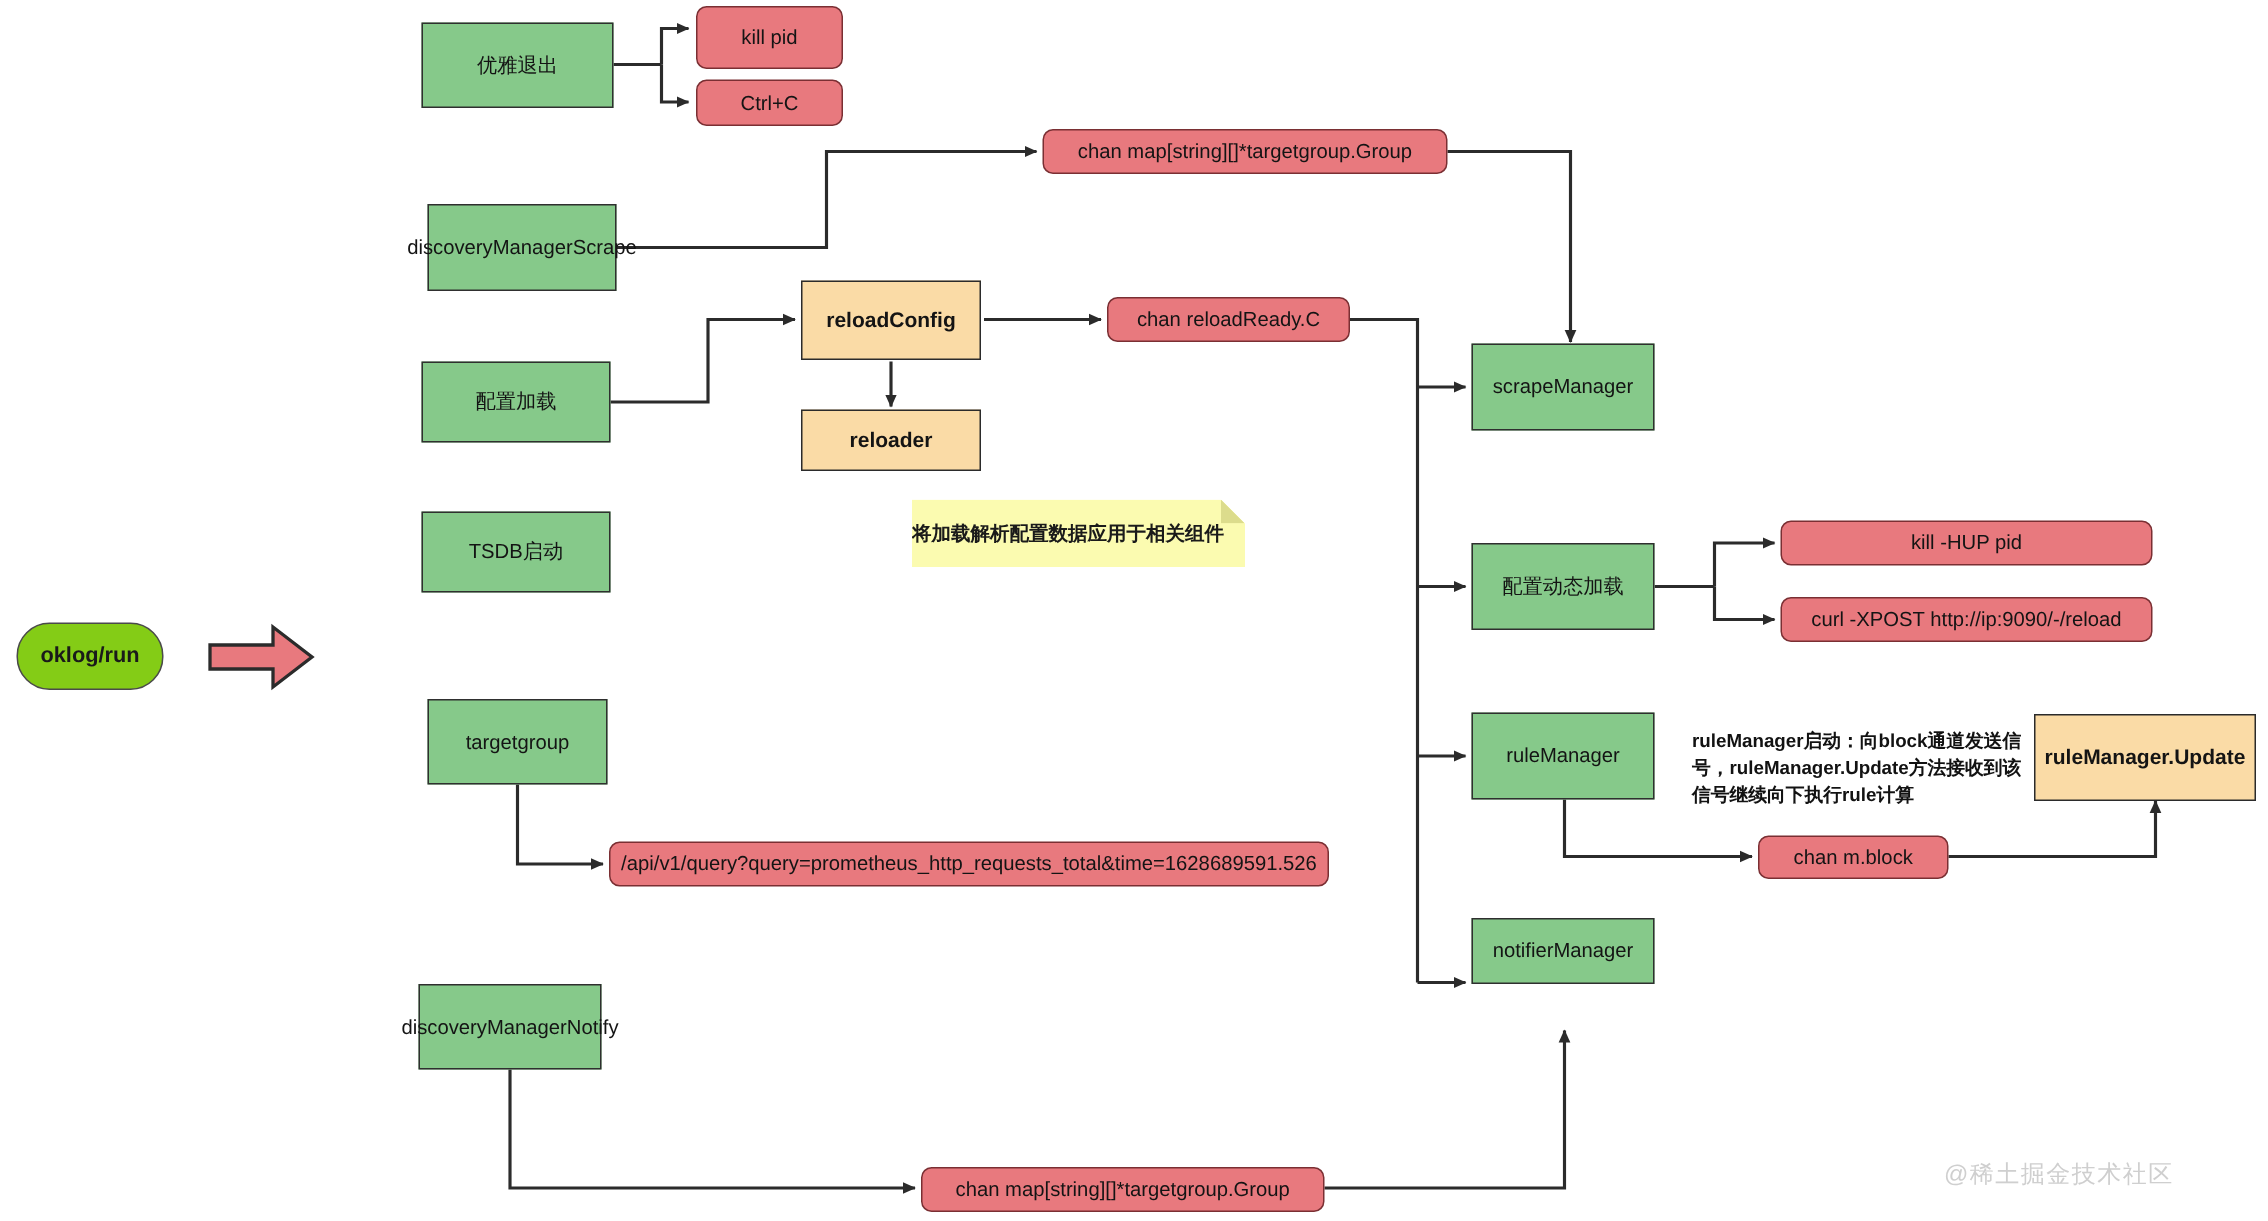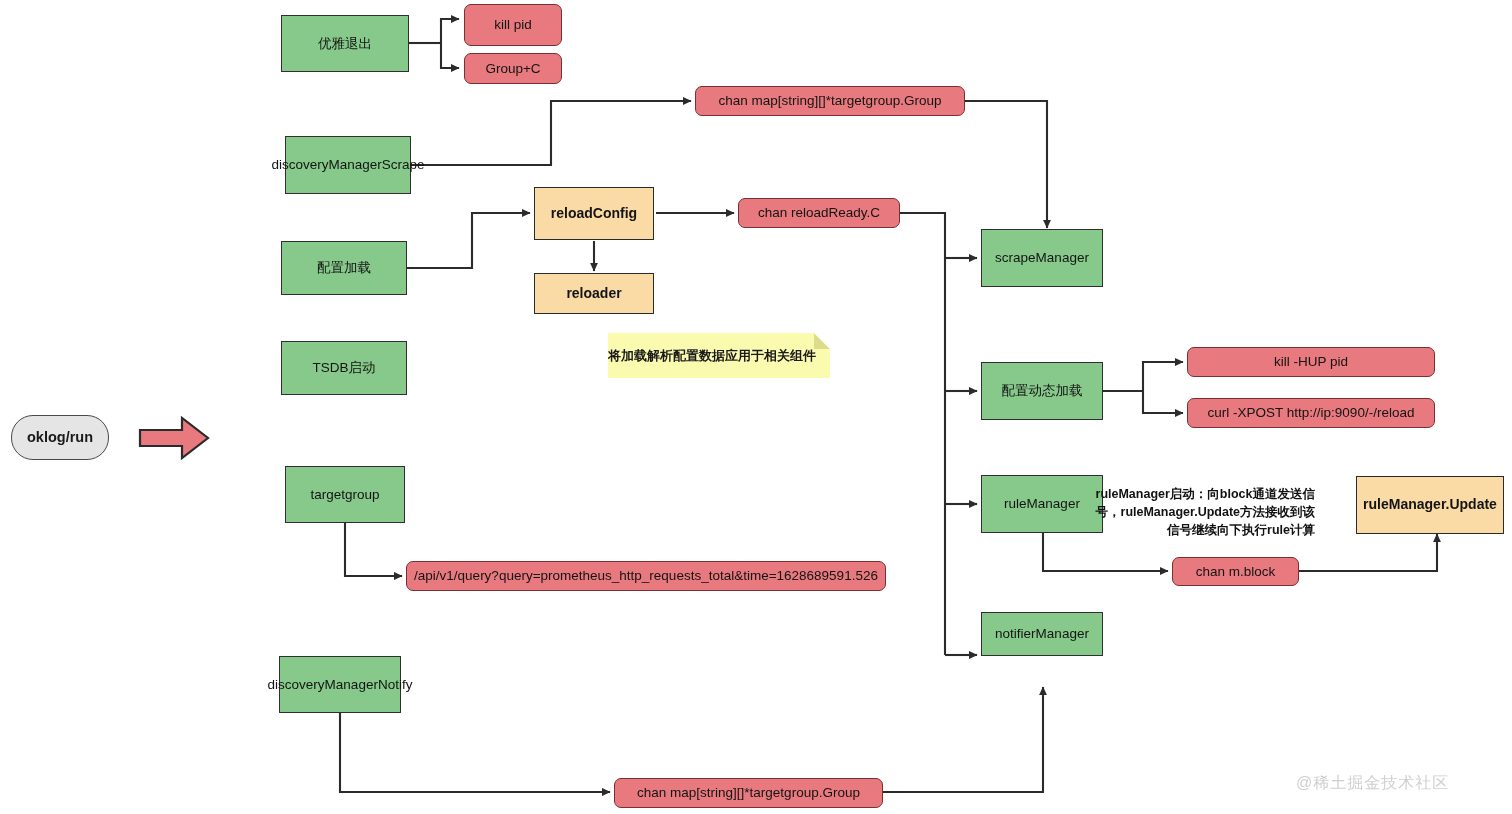--- a/index.html
+++ b/index.html
@@ -47,21 +47,21 @@
     border-radius: 7px;
     font-size: 13.5px;
   }
   .orange {
     background: #fadba6;
     border-color: #2b2b2b;
     font-size: 14px;
     font-weight: bold;
   }
   .gray-pill {
-    background: #e5e5e5;
+    background: #84cc16;
     border: 1.6px solid #4a4a4a;
     border-radius: 22px;
     font-size: 14.5px;
     font-weight: bold;
     color: #1a1a1a;
   }
   .note {
     position: absolute;
     box-sizing: border-box;
     background: #fbfbb0;
@@ -184,21 +184,21 @@
 
   <div class="node green" style="left:279px; top:656px; width:122px; height:57px;">
     <span>discoveryManagerNotify</span>
   </div>
 
   <div class="node red" style="left:464px; top:4px; width:98px; height:42px;">
     <span>kill pid</span>
   </div>
 
   <div class="node red" style="left:464px; top:53px; width:98px; height:31px;">
-    <span>Group+C</span>
+    <span>Ctrl+C</span>
   </div>
 
   <div class="node red" style="left:695px; top:86px; width:270px; height:30px;">
     <span>chan map[string][]*targetgroup.Group</span>
   </div>
 
   <div class="node orange" style="left:534px; top:187px; width:120px; height:53px;">
     <span>reloadConfig</span>
   </div>
 
@@ -232,21 +232,21 @@
   </div>
 
   <div class="node red" style="left:1187px; top:347px; width:248px; height:30px;">
     <span>kill -HUP pid</span>
   </div>
 
   <div class="node red" style="left:1187px; top:398px; width:248px; height:30px;">
     <span>curl -XPOST http://ip:9090/-/reload</span>
   </div>
 
-  <div class="annot" style="left:1087px; top:485px; width:228px;text-align:right;">
+  <div class="annot" style="left:1128px; top:485px; width:228px;">
     <span>ruleManager启动：向block通道发送信号，ruleManager.Update方法接收到该信号继续向下执行rule计算</span>
   </div>
 
   <div class="node orange" style="left:1356px; top:476px; width:148px; height:58px;">
     <span>ruleManager.Update</span>
   </div>
 
   <div class="node red" style="left:1172px; top:557px; width:127px; height:29px;">
     <span>chan m.block</span>
   </div>

